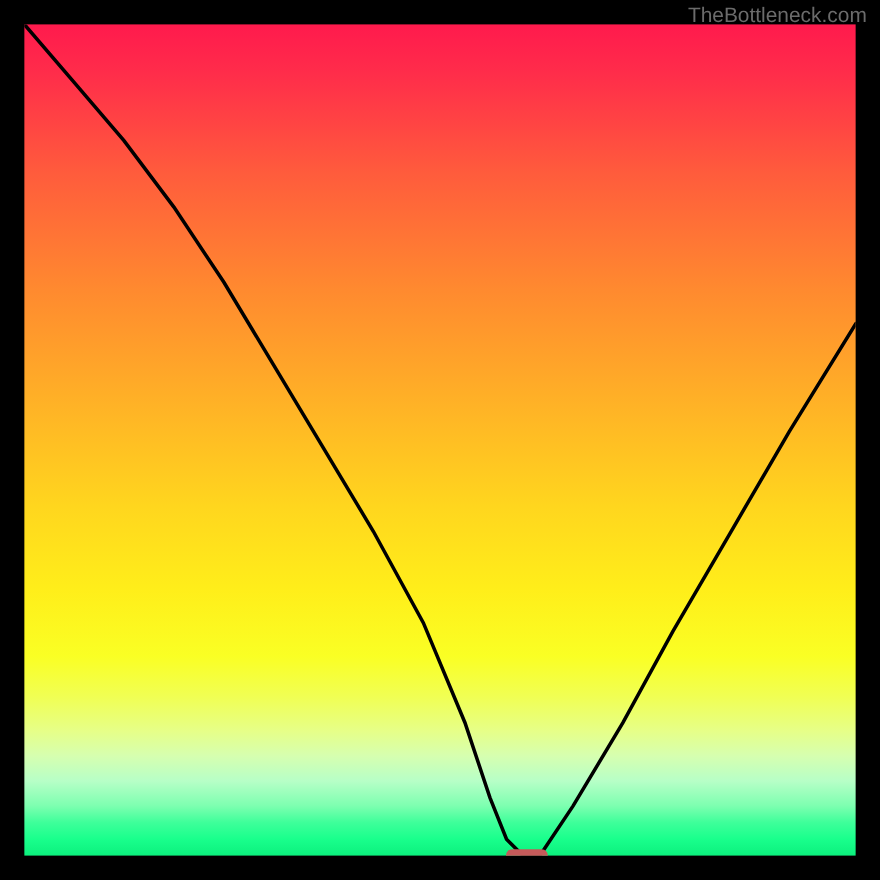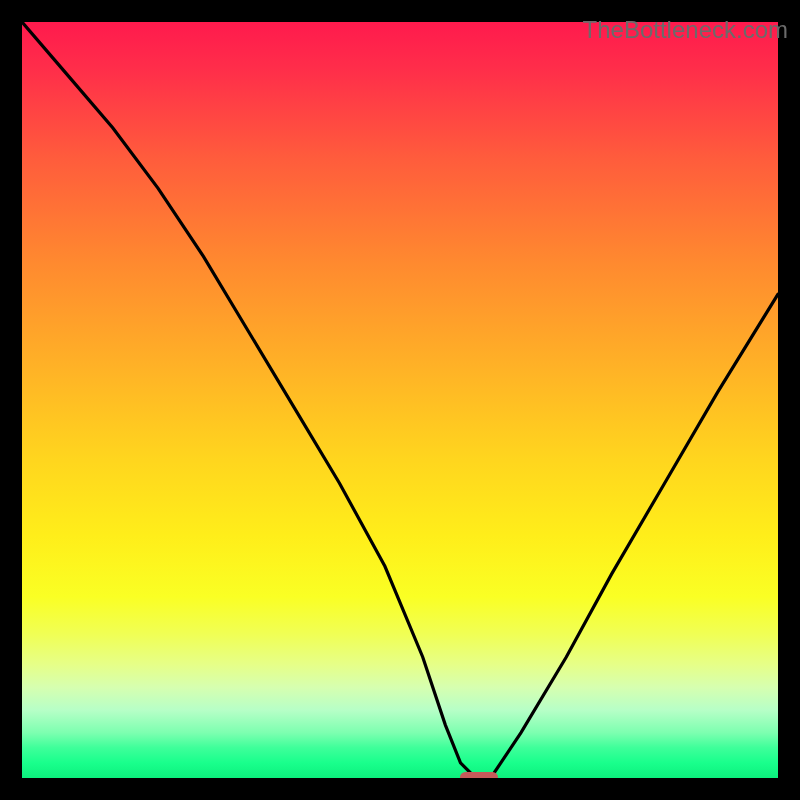--- a/index.html
+++ b/index.html
@@ -6,24 +6,24 @@
     margin: 0;
     padding: 0;
     width: 800px;
     height: 800px;
     background: #000;
     font-family: Arial, Helvetica, sans-serif;
     position: relative;
   }
   .watermark {
     position: absolute;
-    top: 16px;
+    top: 4px;
     right: 12px;
     color: #6b6b6b;
-    font-size: 24px;
+    font-size: 19px;
     z-index: 3;
   }
   .plot-frame {
     position: absolute;
     left: 22px;
     top: 22px;
     width: 756px;
     height: 756px;
     background: #000;
     overflow: hidden;

